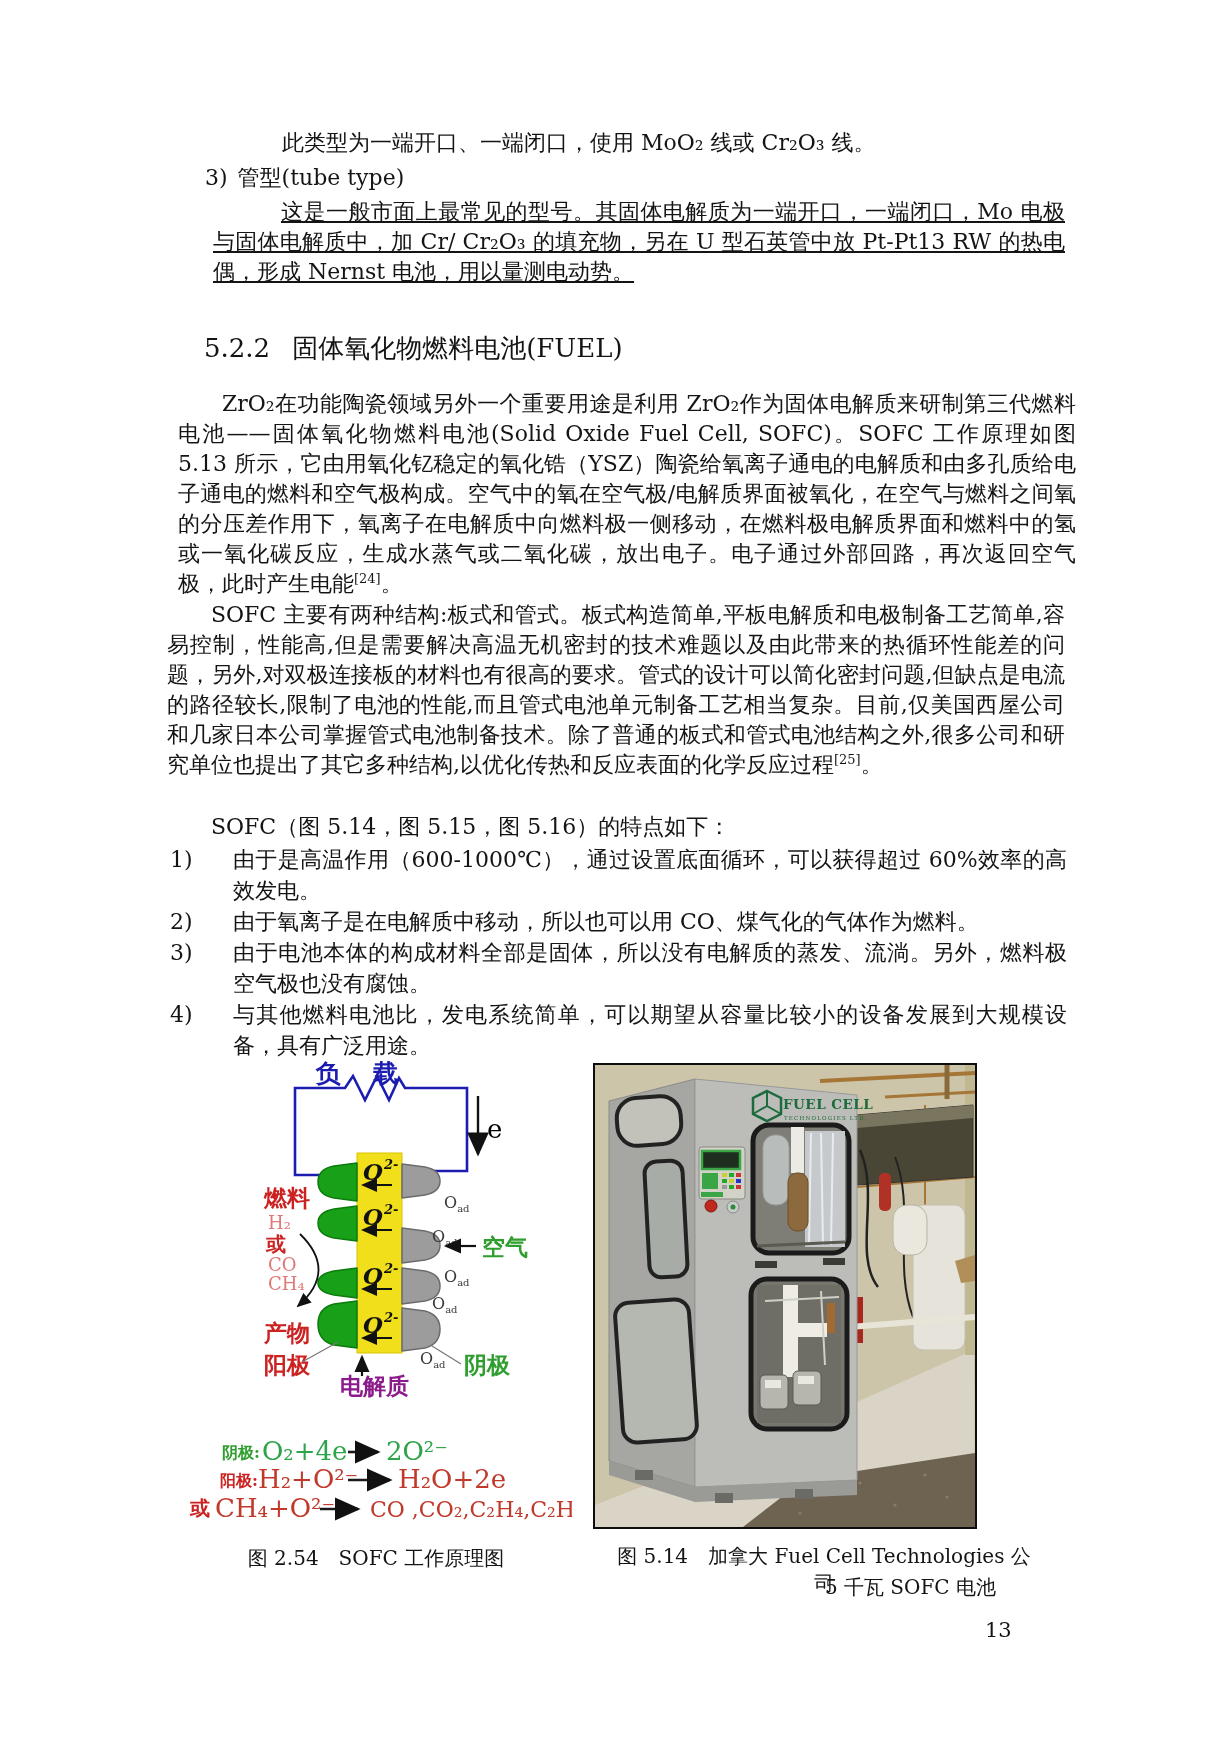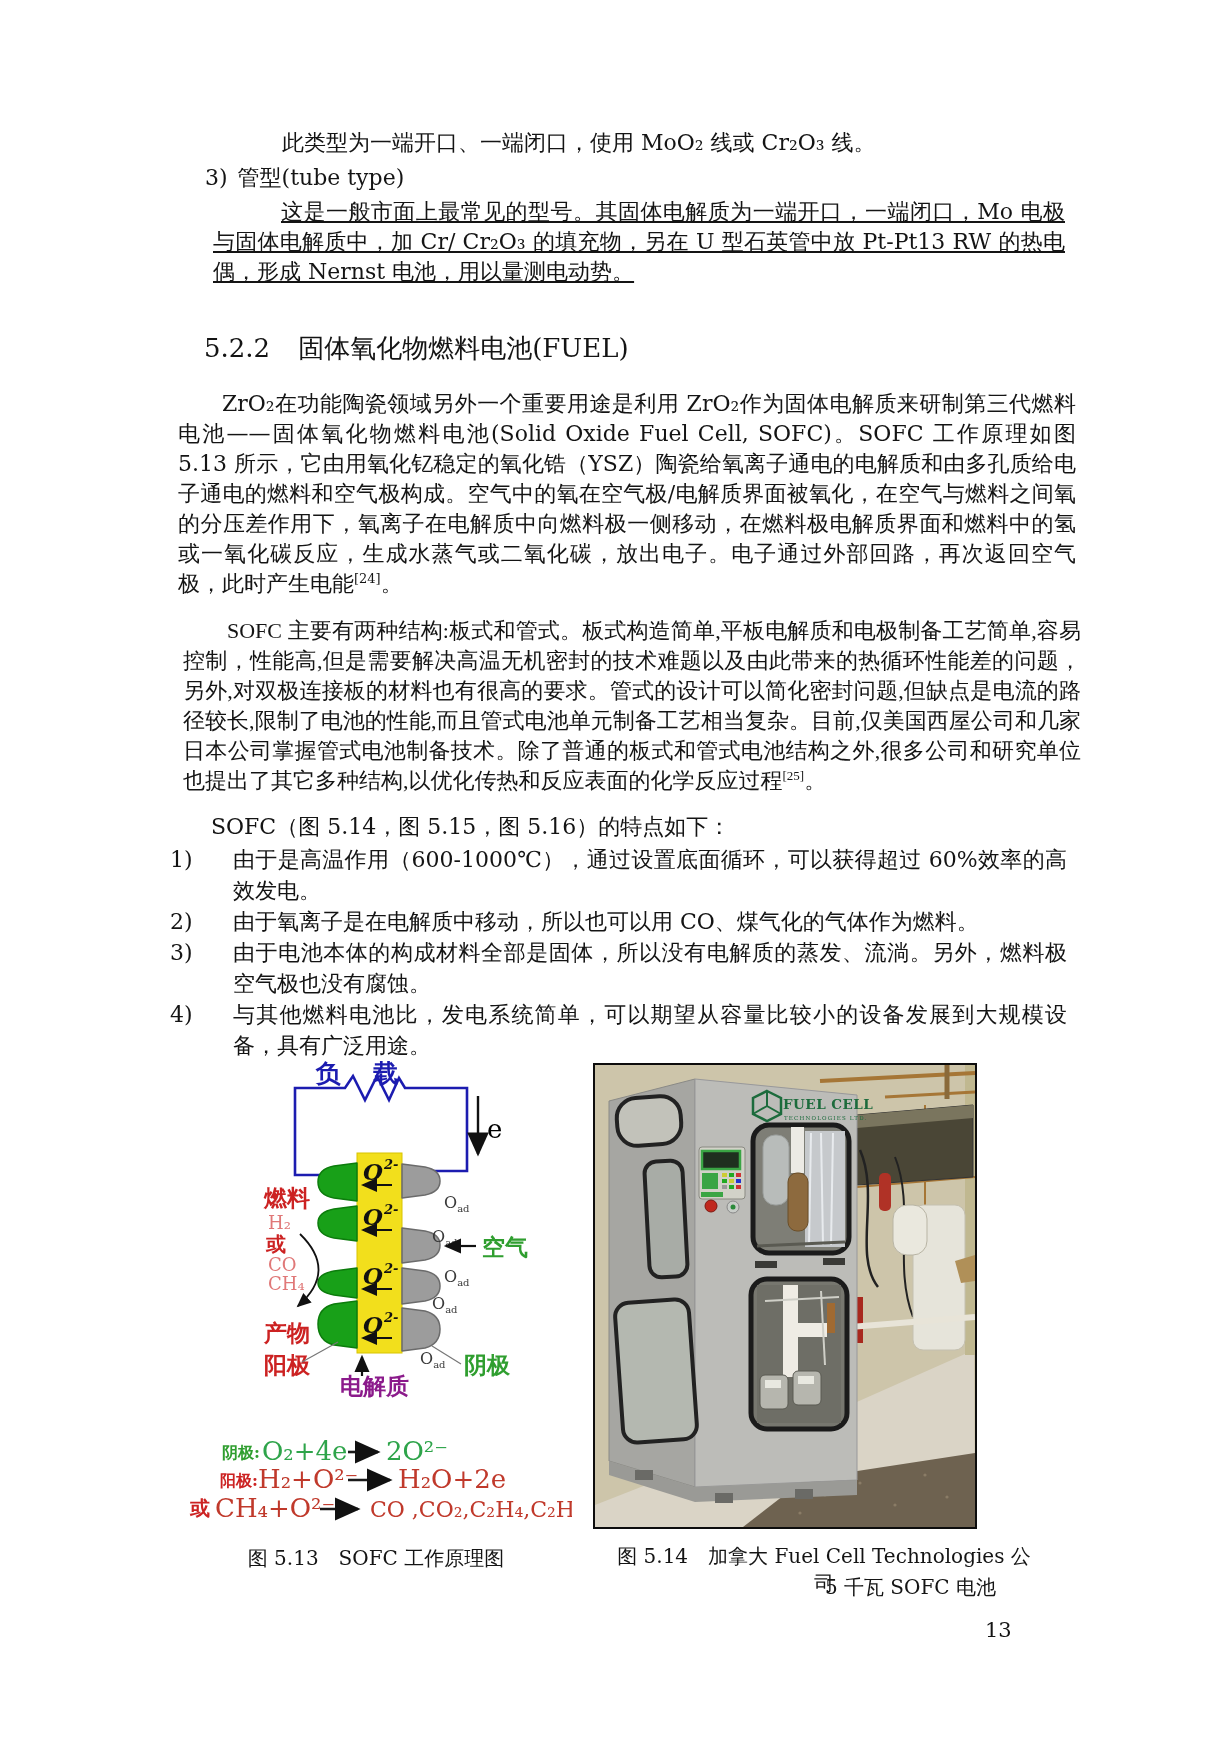--- a/index.html
+++ b/index.html
@@ -9,21 +9,21 @@
   .abs{position:absolute;}
   .para{font-size:22px;line-height:30px;text-align:justify;}
   .ref{font-size:13px;vertical-align:super;line-height:0;}
   
   #intro-line1{top:128px;left:170px;width:895px;padding-left:112px;box-sizing:border-box;}
   #item3-row{top:163px;left:170px;width:895px;}
   #item3-row .num{margin-left:35px;margin-right:10px;}
   #item3-body{top:197px;left:213px;width:852px;text-indent:68px;text-decoration:underline;}
   
   #heading{top:330px;left:204px;font-size:26px;line-height:36px;}
-  #heading .sec-num{margin-right:28px;}
+  #heading .sec-num{margin-right:22px;}
   
   #p1{top:378px;left:167px;width:898px;text-indent:44px;}
   #p2{top:600px;left:167px;width:898px;text-indent:44px;}
   #p3{top:812px;left:167px;width:898px;text-indent:44px;}
   
   #features{top:844px;left:170px;width:897px;}
   .feat{position:relative;padding-left:63px;font-size:22px;line-height:31px;text-align:justify;}
   .feat .feat-num{position:absolute;left:0;top:0;}
   
   #fig13{top:1056px;left:180px;width:392px;height:482px;text-align:center;}
@@ -50,21 +50,21 @@
 </div>
 
 <div class="abs" id="heading">
   <span class="sec-num">5.2.2</span><span>固体氧化物燃料电池(FUEL)</span>
 </div>
 
 <p class="abs para" id="p1" style="margin:11px;">
   <span>ZrO₂在功能陶瓷领域另外一个重要用途是利用 ZrO₂作为固体电解质来研制第三代燃料电池——固体氧化物燃料电池(Solid Oxide Fuel Cell, SOFC)。SOFC 工作原理如图 5.13 所示，它由用氧化钇稳定的氧化锆（YSZ）陶瓷给氧离子通电的电解质和由多孔质给电子通电的燃料和空气极构成。空气中的氧在空气极/电解质界面被氧化，在空气与燃料之间氧的分压差作用下，氧离子在电解质中向燃料极一侧移动，在燃料极电解质界面和燃料中的氢或一氧化碳反应，生成水蒸气或二氧化碳，放出电子。电子通过外部回路，再次返回空气极，此时产生电能</span><sup class="ref">[24]</sup><span>。</span>
 </p>
 
-<p class="abs para" id="p2" style="margin:16px;font-family:Liberation Serif, serif;">
+<p class="abs para" id="p2" style="margin:0;">
   <span>SOFC 主要有两种结构:板式和管式。板式构造简单,平板电解质和电极制备工艺简单,容易控制，性能高,但是需要解决高温无机密封的技术难题以及由此带来的热循环性能差的问题，另外,对双极连接板的材料也有很高的要求。管式的设计可以简化密封问题,但缺点是电流的路径较长,限制了电池的性能,而且管式电池单元制备工艺相当复杂。目前,仅美国西屋公司和几家日本公司掌握管式电池制备技术。除了普通的板式和管式电池结构之外,很多公司和研究单位也提出了其它多种结构,以优化传热和反应表面的化学反应过程</span><sup class="ref">[25]</sup><span>。</span>
 </p>
 
 <p class="abs para" id="p3" style="margin:0;">
   <span>SOFC（图 5.14，图 5.15，图 5.16）的特点如下：</span>
 </p>
 
 <div class="abs" id="features">
   <div class="feat">
     <span class="feat-num">1)</span>
@@ -285,21 +285,21 @@
       <rect x="165" y="310" width="28" height="34" rx="5" fill="#b6b6ae" stroke="#5a5a52"></rect>
       <rect x="198" y="306" width="28" height="34" rx="5" fill="#b6b6ae" stroke="#5a5a52"></rect>
       <rect x="170" y="315" width="16" height="8" fill="#e8e8e0"></rect>
       <rect x="203" y="311" width="16" height="8" fill="#e8e8e0"></rect>
     </g>
   </g>
 </svg>
 </div>
 
 <div class="abs" id="caption13">
-  <span>图 5.13　SOFC 工作原理图</span>
+  <span>图 2.54　SOFC 工作原理图</span>
 </div>
 <div class="abs" id="caption14-l1">
   <span>图 5.14　加拿大 Fuel Cell Technologies 公司</span>
 </div>
 <div class="abs" id="caption14-l2">
   <span>5 千瓦 SOFC 电池</span>
 </div>
 <div class="abs" id="pagenum">
   <span>13</span>
 </div>

